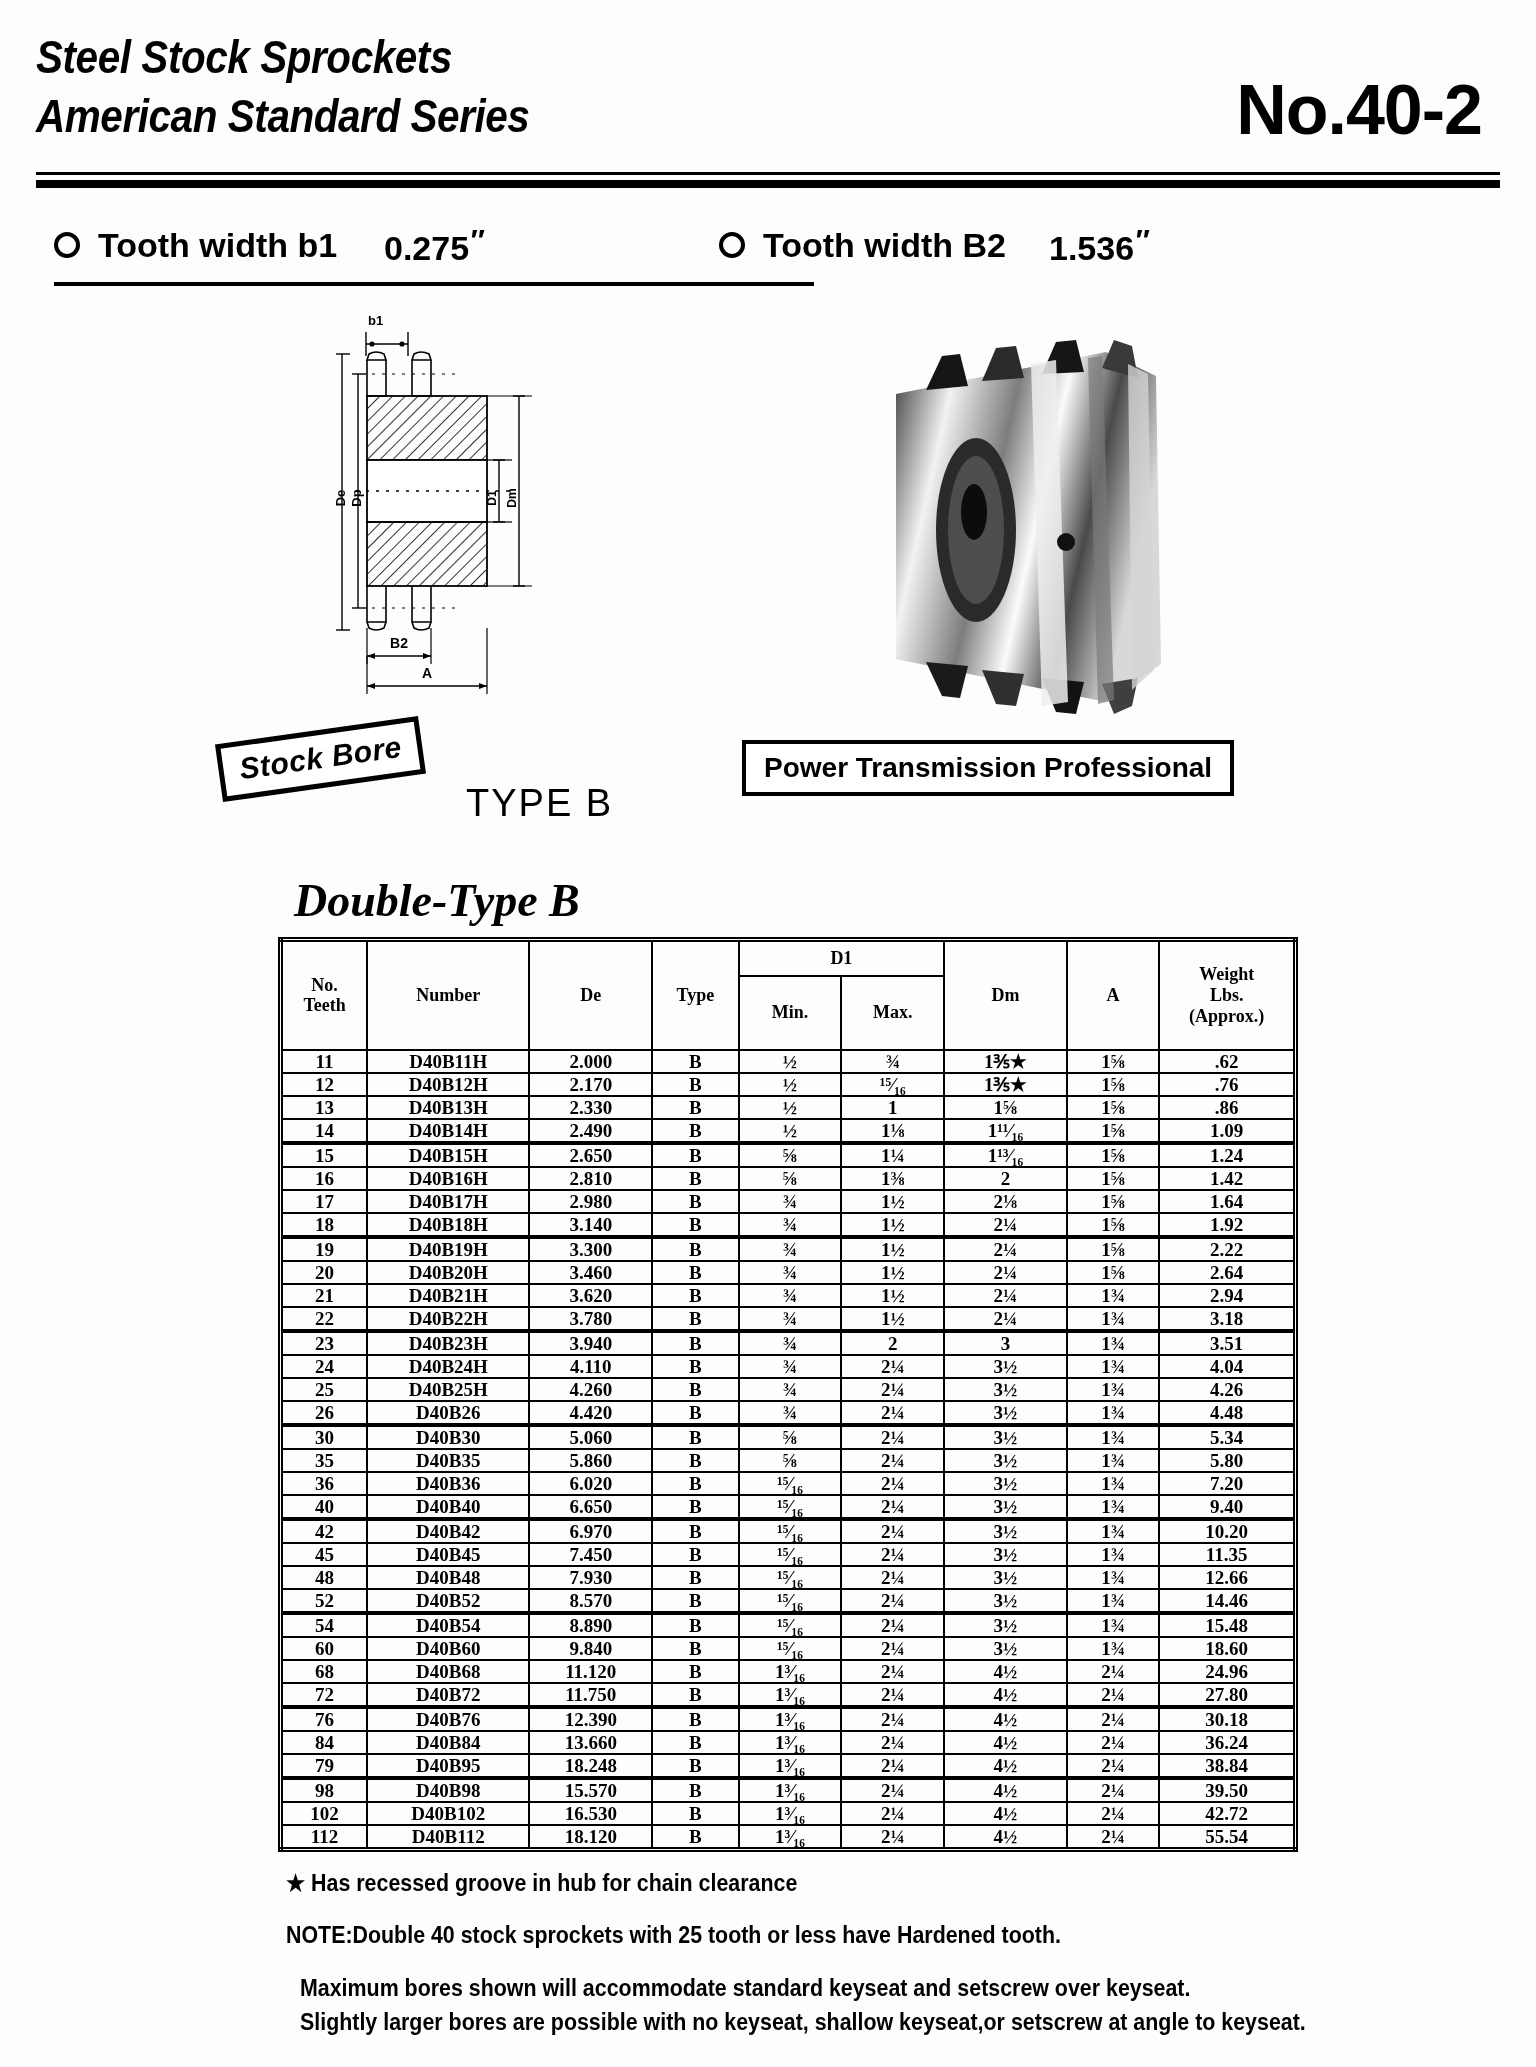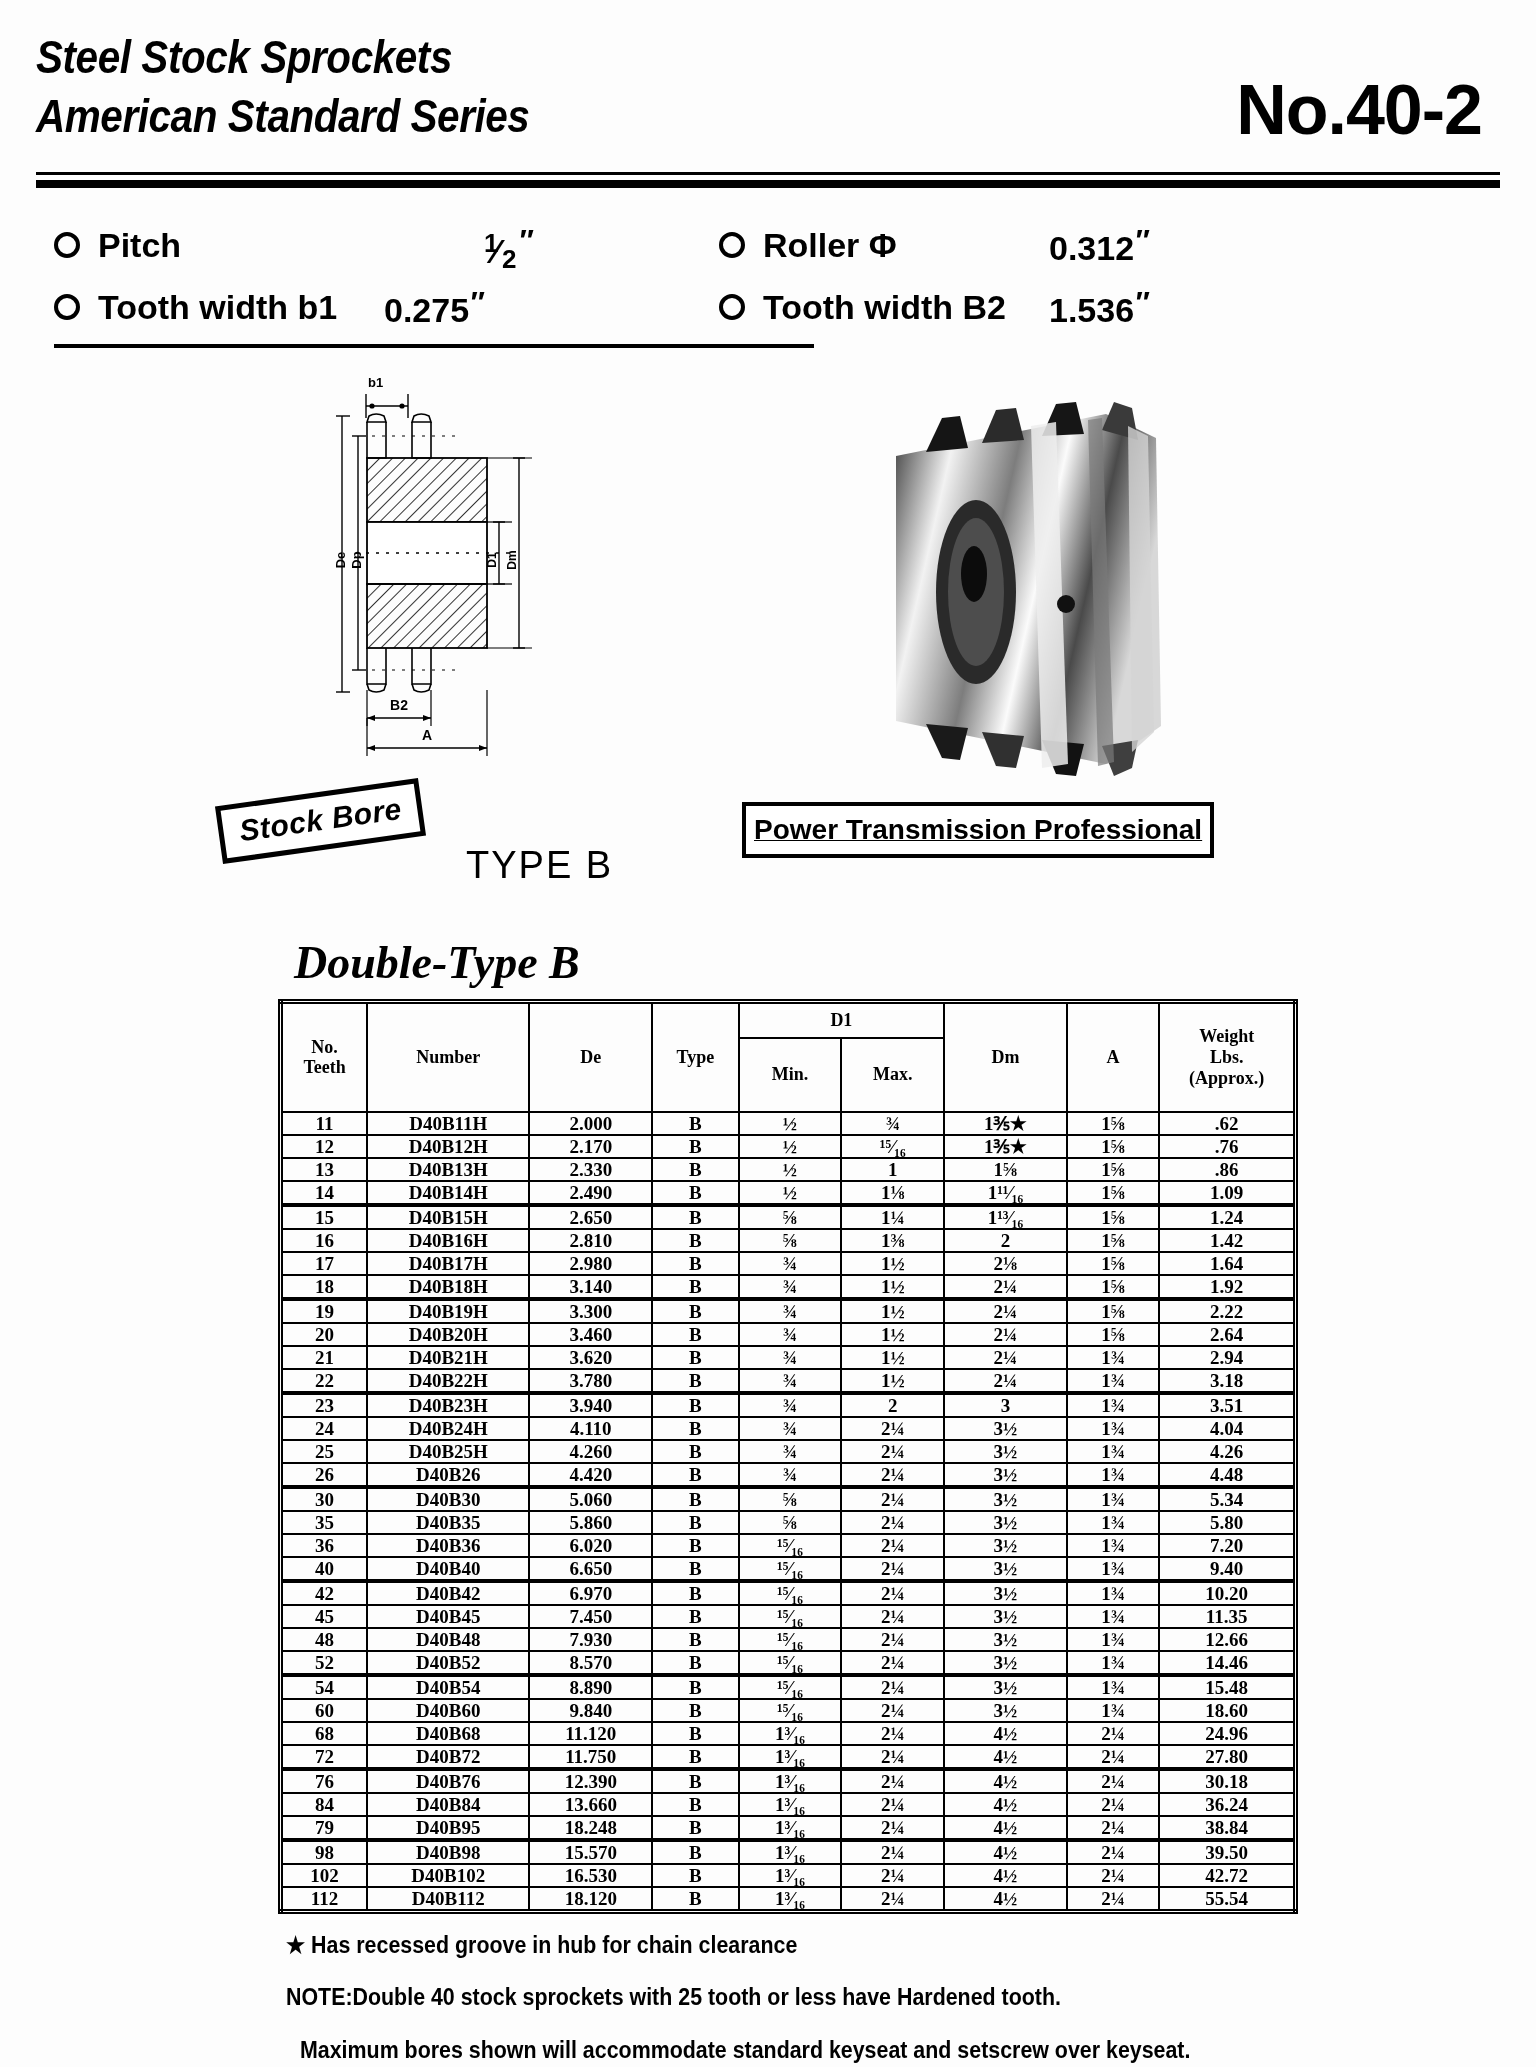--- a/index.html
+++ b/index.html
@@ -67,21 +67,21 @@
     font-size:30px; font-weight:bold; font-style:italic;
     font-family:"Liberation Sans", sans-serif;
     letter-spacing:0.5px;
   }
   .typeb {
     position:absolute; left:430px; top:470px;
     font-size:38px; letter-spacing:2px;text-align:center;
   }
   .ptp {
     position:absolute; left:706px; top:428px;
-    border:4px solid #000; padding:8px 8px; background:#fff;text-decoration:underline;
+    border:4px solid #000; padding:8px 18px; background:#fff;
   }
   .ptp span { font-size:28px; font-weight:bold; }
 
   .doubletype {
     font-family:"Liberation Serif", serif;
     font-weight:bold; font-size:46px;
     margin-left:258px; margin-top:2px;font-style:italic;
   }
 
   
@@ -126,40 +126,20 @@
       <div class="title1">Steel Stock Sprockets</div>
       <div class="title2">American Standard Series</div>
     </div>
     <div class="docno">No.40-2</div>
   </div>
 
   <div class="rule-thin"></div>
   <div class="rule-thick"></div>
 
   <div class="specs">
-    <div class="specrow">
-      <div class="sp" style="width:430px">
-        <div class="bullet"></div>
-        <div class="splabel">Pitch</div>
-      </div>
-      <div class="spval" style="width:235px">
-        <span class="frac">
-          <span class="n">1</span>
-          <span class="s">⁄</span>
-          <span class="d">2</span>
-        </span><span class="dq">″</span>
-      </div>
-      <div class="sp" style="width:330px">
-        <div class="bullet"></div>
-        <div class="splabel">Roller Φ</div>
-      </div>
-      <div class="spval">
-        <span>0.312</span><span class="dq">″</span>
-      </div>
-    </div>
 
     <div class="specrow">
       <div class="sp" style="width:330px">
         <div class="bullet"></div>
         <div class="splabel">Tooth width b1</div>
       </div>
       <div class="spval" style="width:335px">
         <span>0.275</span><span class="dq">″</span>
       </div>
       <div class="sp" style="width:330px">

